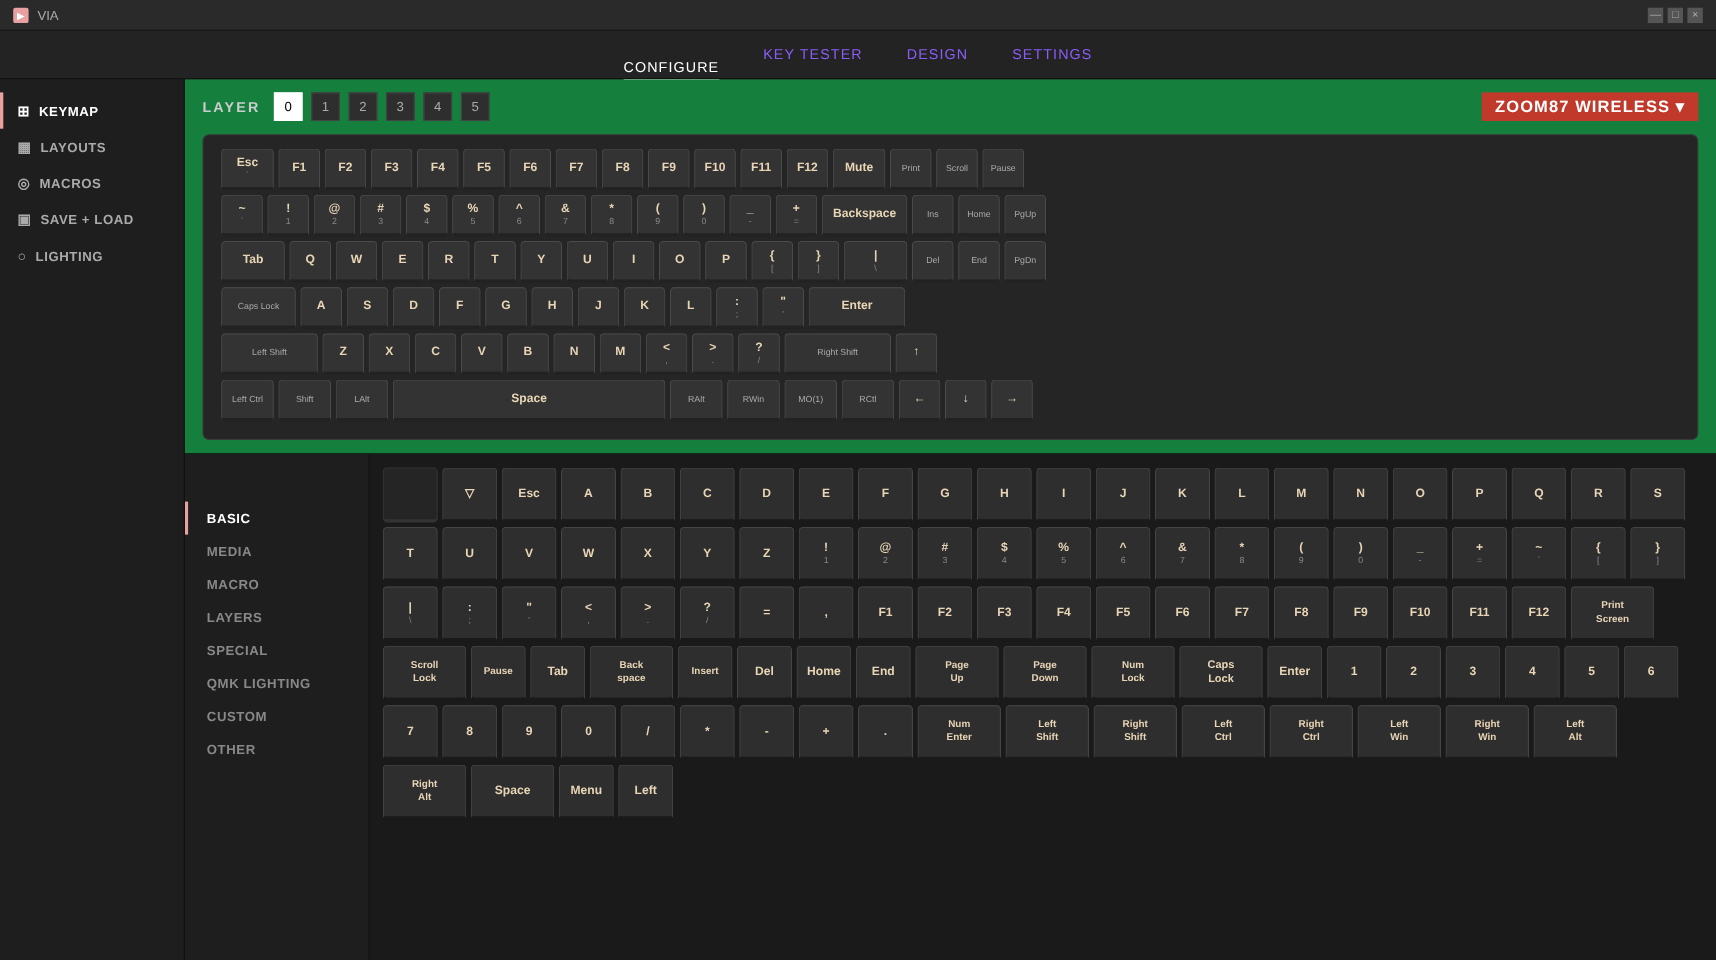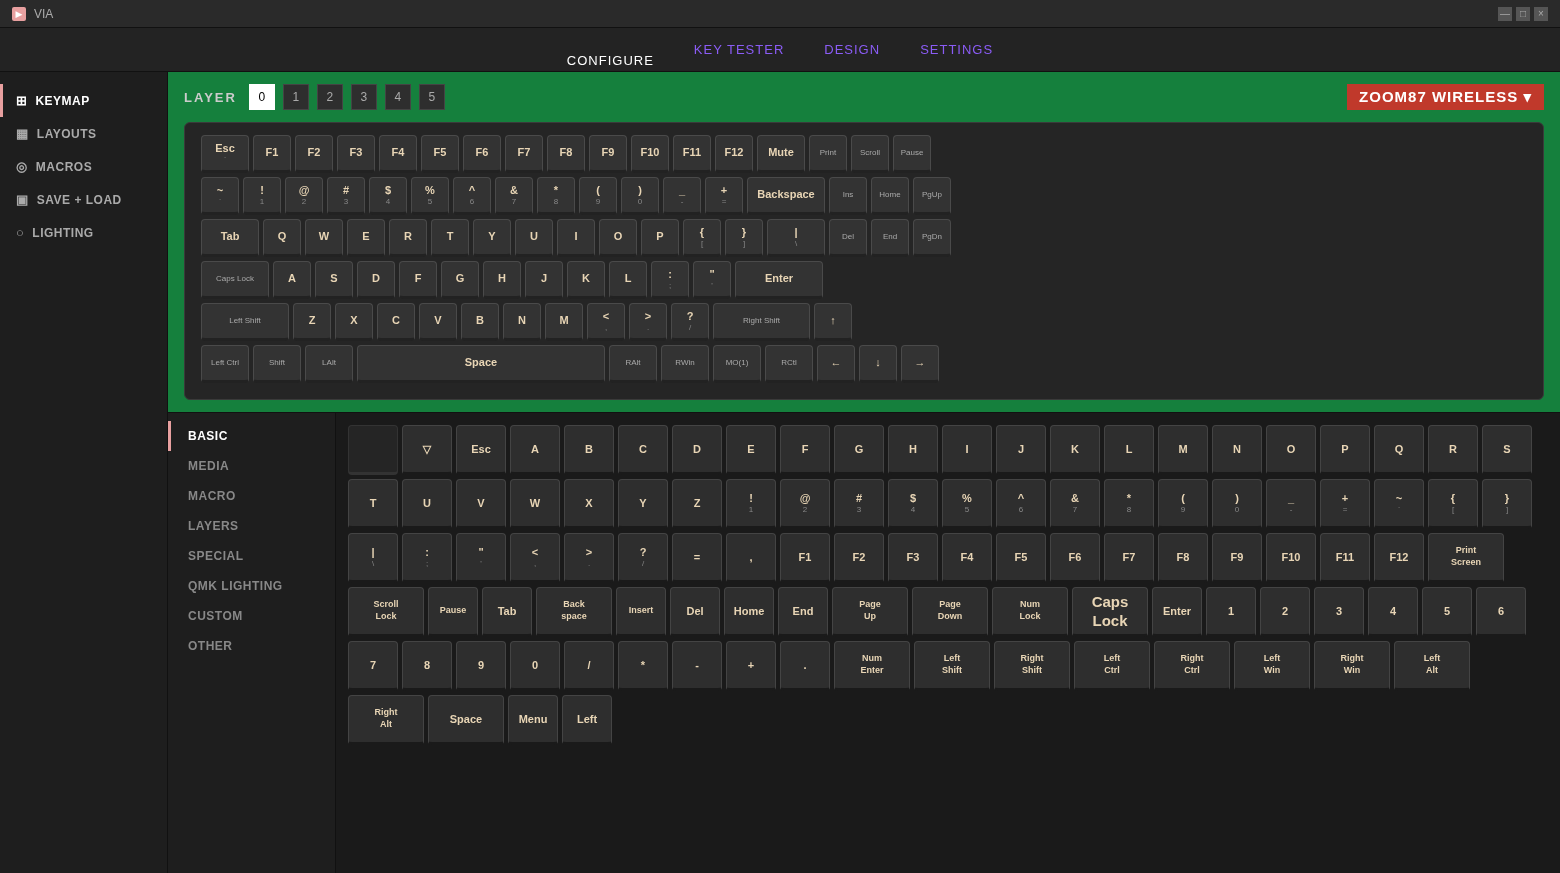--- a/index.html
+++ b/index.html
@@ -195,21 +195,21 @@
       padding: 8px 0;
     }
     .bottom-sidebar-item {
       padding: 8px 20px;
       color: #888;
       font-size: 12px;
       font-weight: 600;
       cursor: pointer;
       letter-spacing: 0.5px;
     }
-    .bottom-sidebar-item.active { color: #fff; border-left: 3px solid #e8a0a0; padding-left: 17px; }
+    .bottom-sidebar-item.active { color: #fff; border-left: 3px solid #e8a0a0; padding-left: 17px; margin-top: 35px; }
 
     
     .keycodes-area {
       flex: 1;
       background: #1a1a1a;
       padding: 12px;
       overflow-y: auto;
     }
 
     .keycode-grid {
@@ -869,21 +869,21 @@
           <div class="kc-key wide">
               <span class="kc-main" style="font-size:9px">Page<br>Up</span>
             </div>
           <div class="kc-key wide">
               <span class="kc-main" style="font-size:9px">Page<br>Down</span>
             </div>
           <div class="kc-key wide">
               <span class="kc-main" style="font-size:9px">Num<br>Lock</span>
             </div>
           <div class="kc-key wide">
-              <span class="kc-main" style="font-size:15px">Caps<br>Lock</span>
+              <span class="kc-main" style="font-size:10px">Caps<br>Lock</span>
             </div>
           <div class="kc-key">
               <span class="kc-main">Enter</span>
             </div>
           <div class="kc-key">
               <span class="kc-main">1</span>
             </div>
           <div class="kc-key">
               <span class="kc-main">2</span>
             </div>

